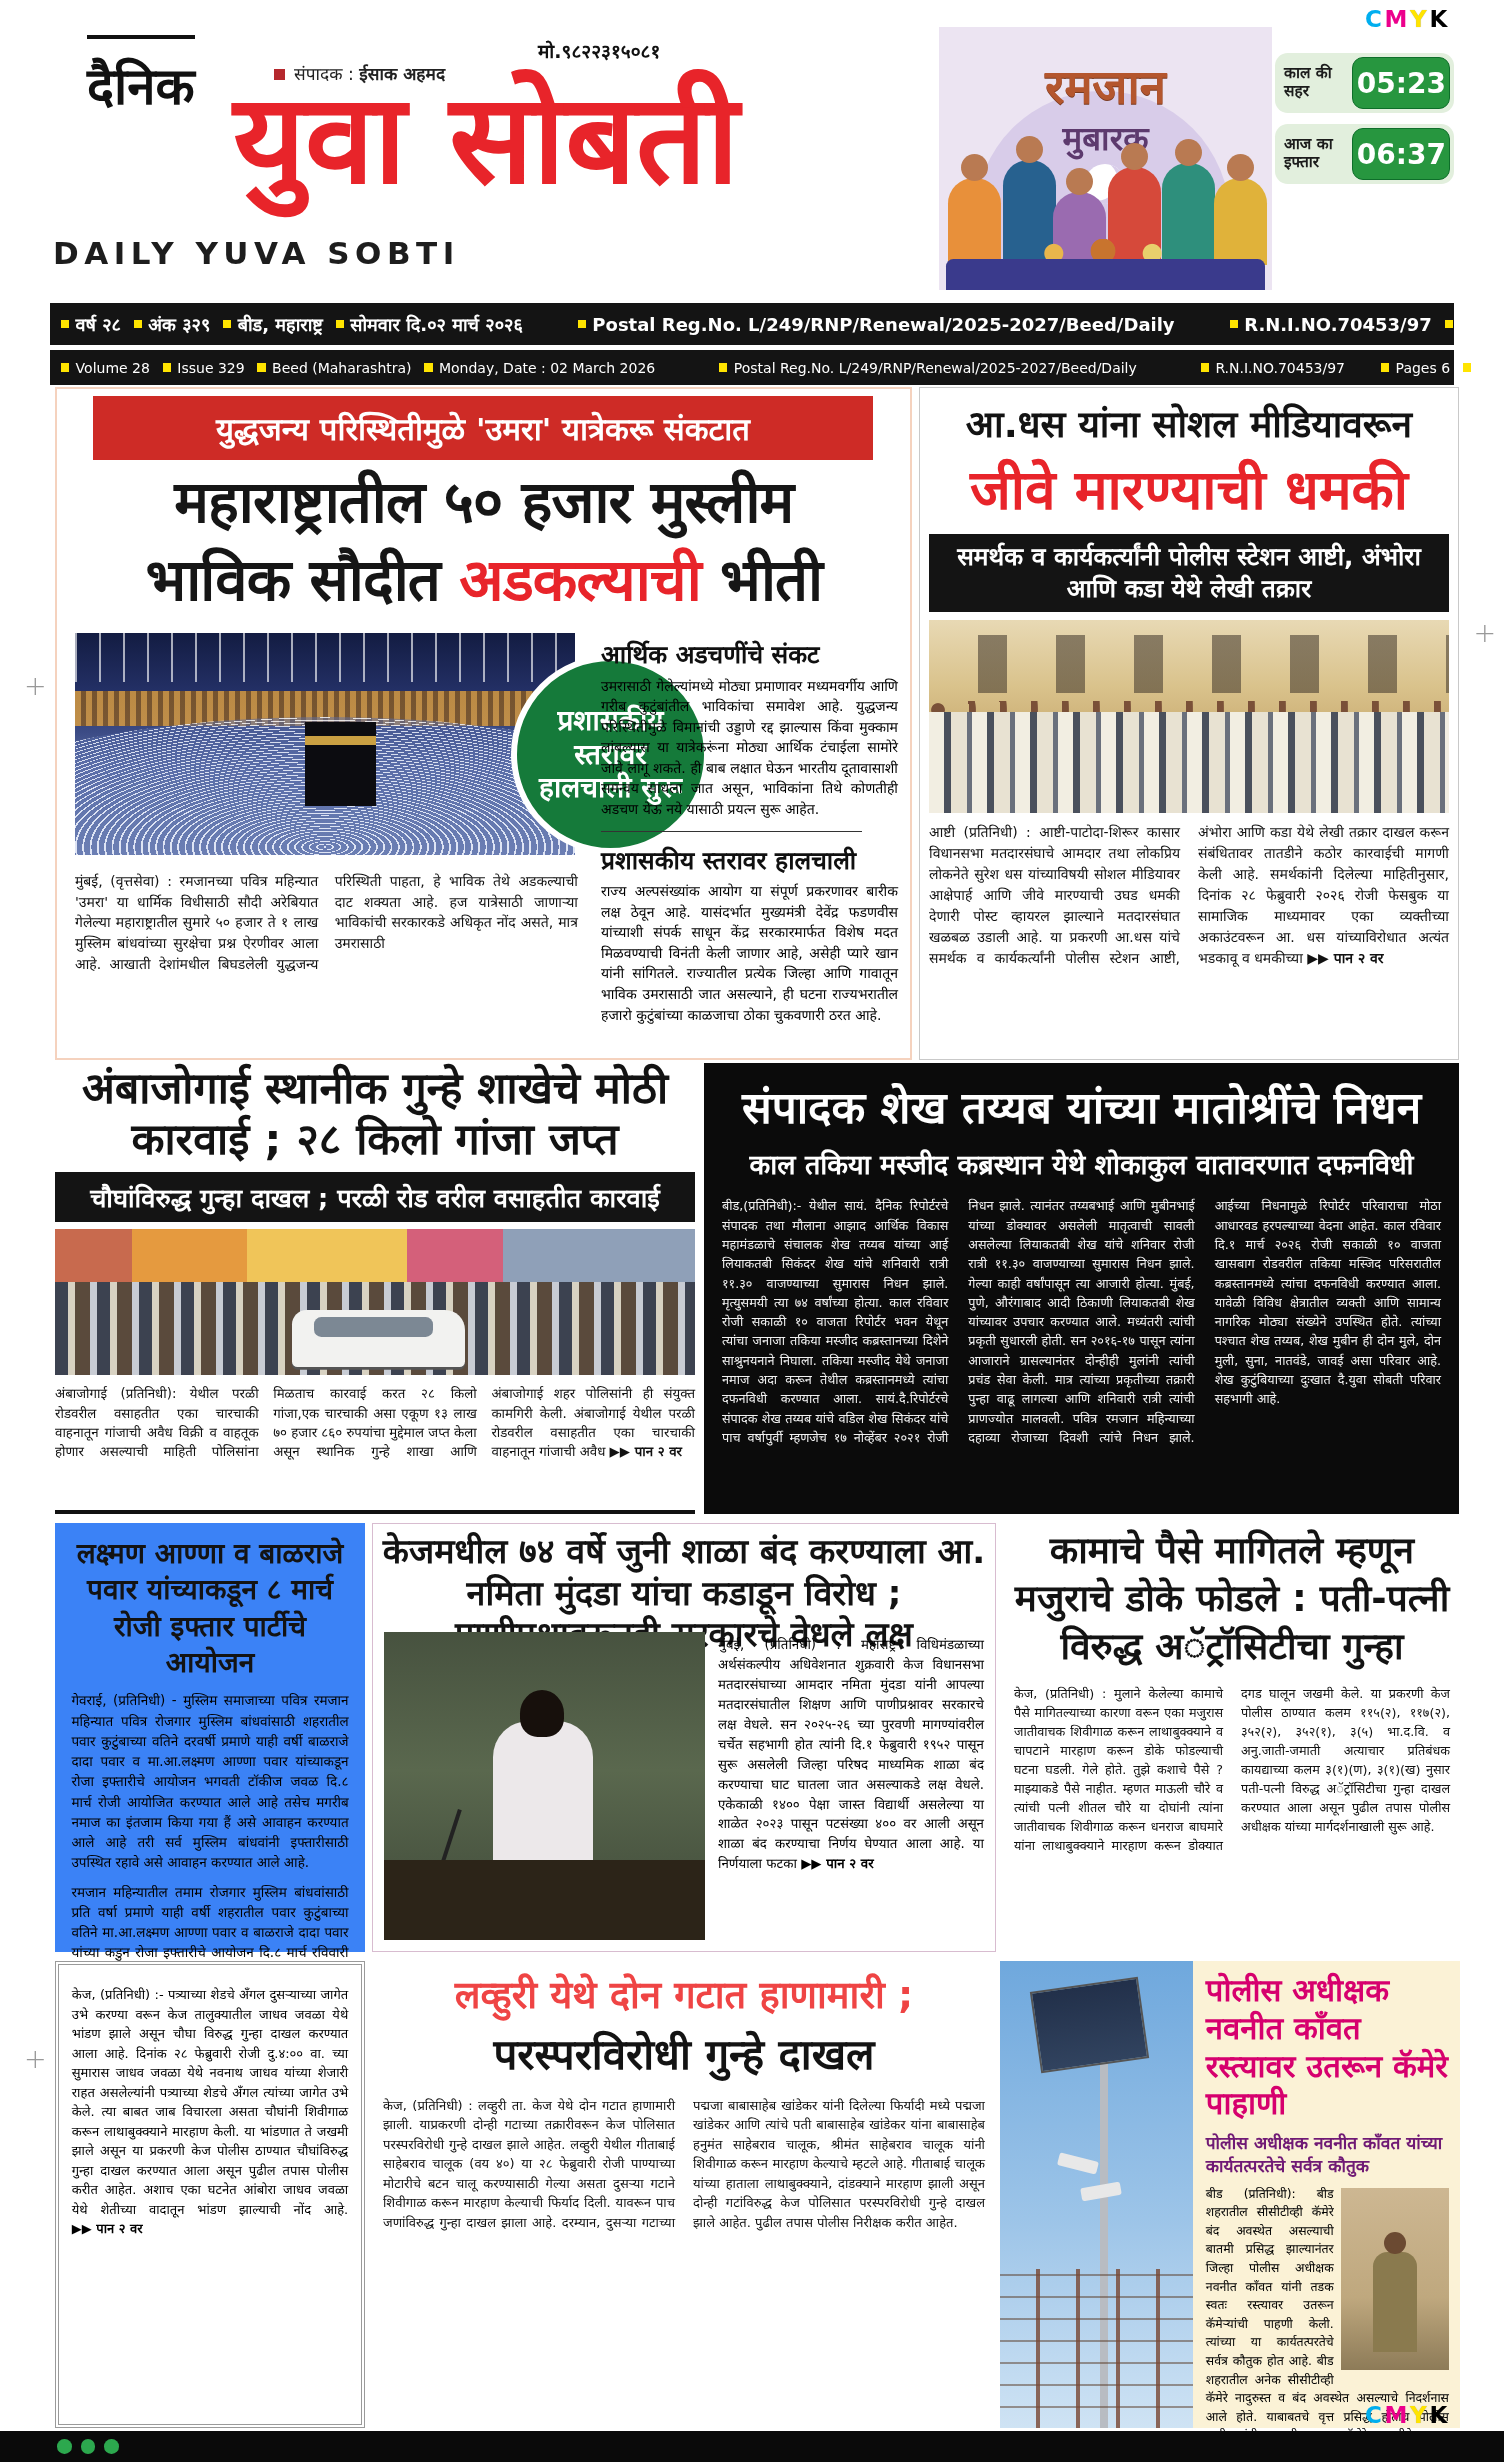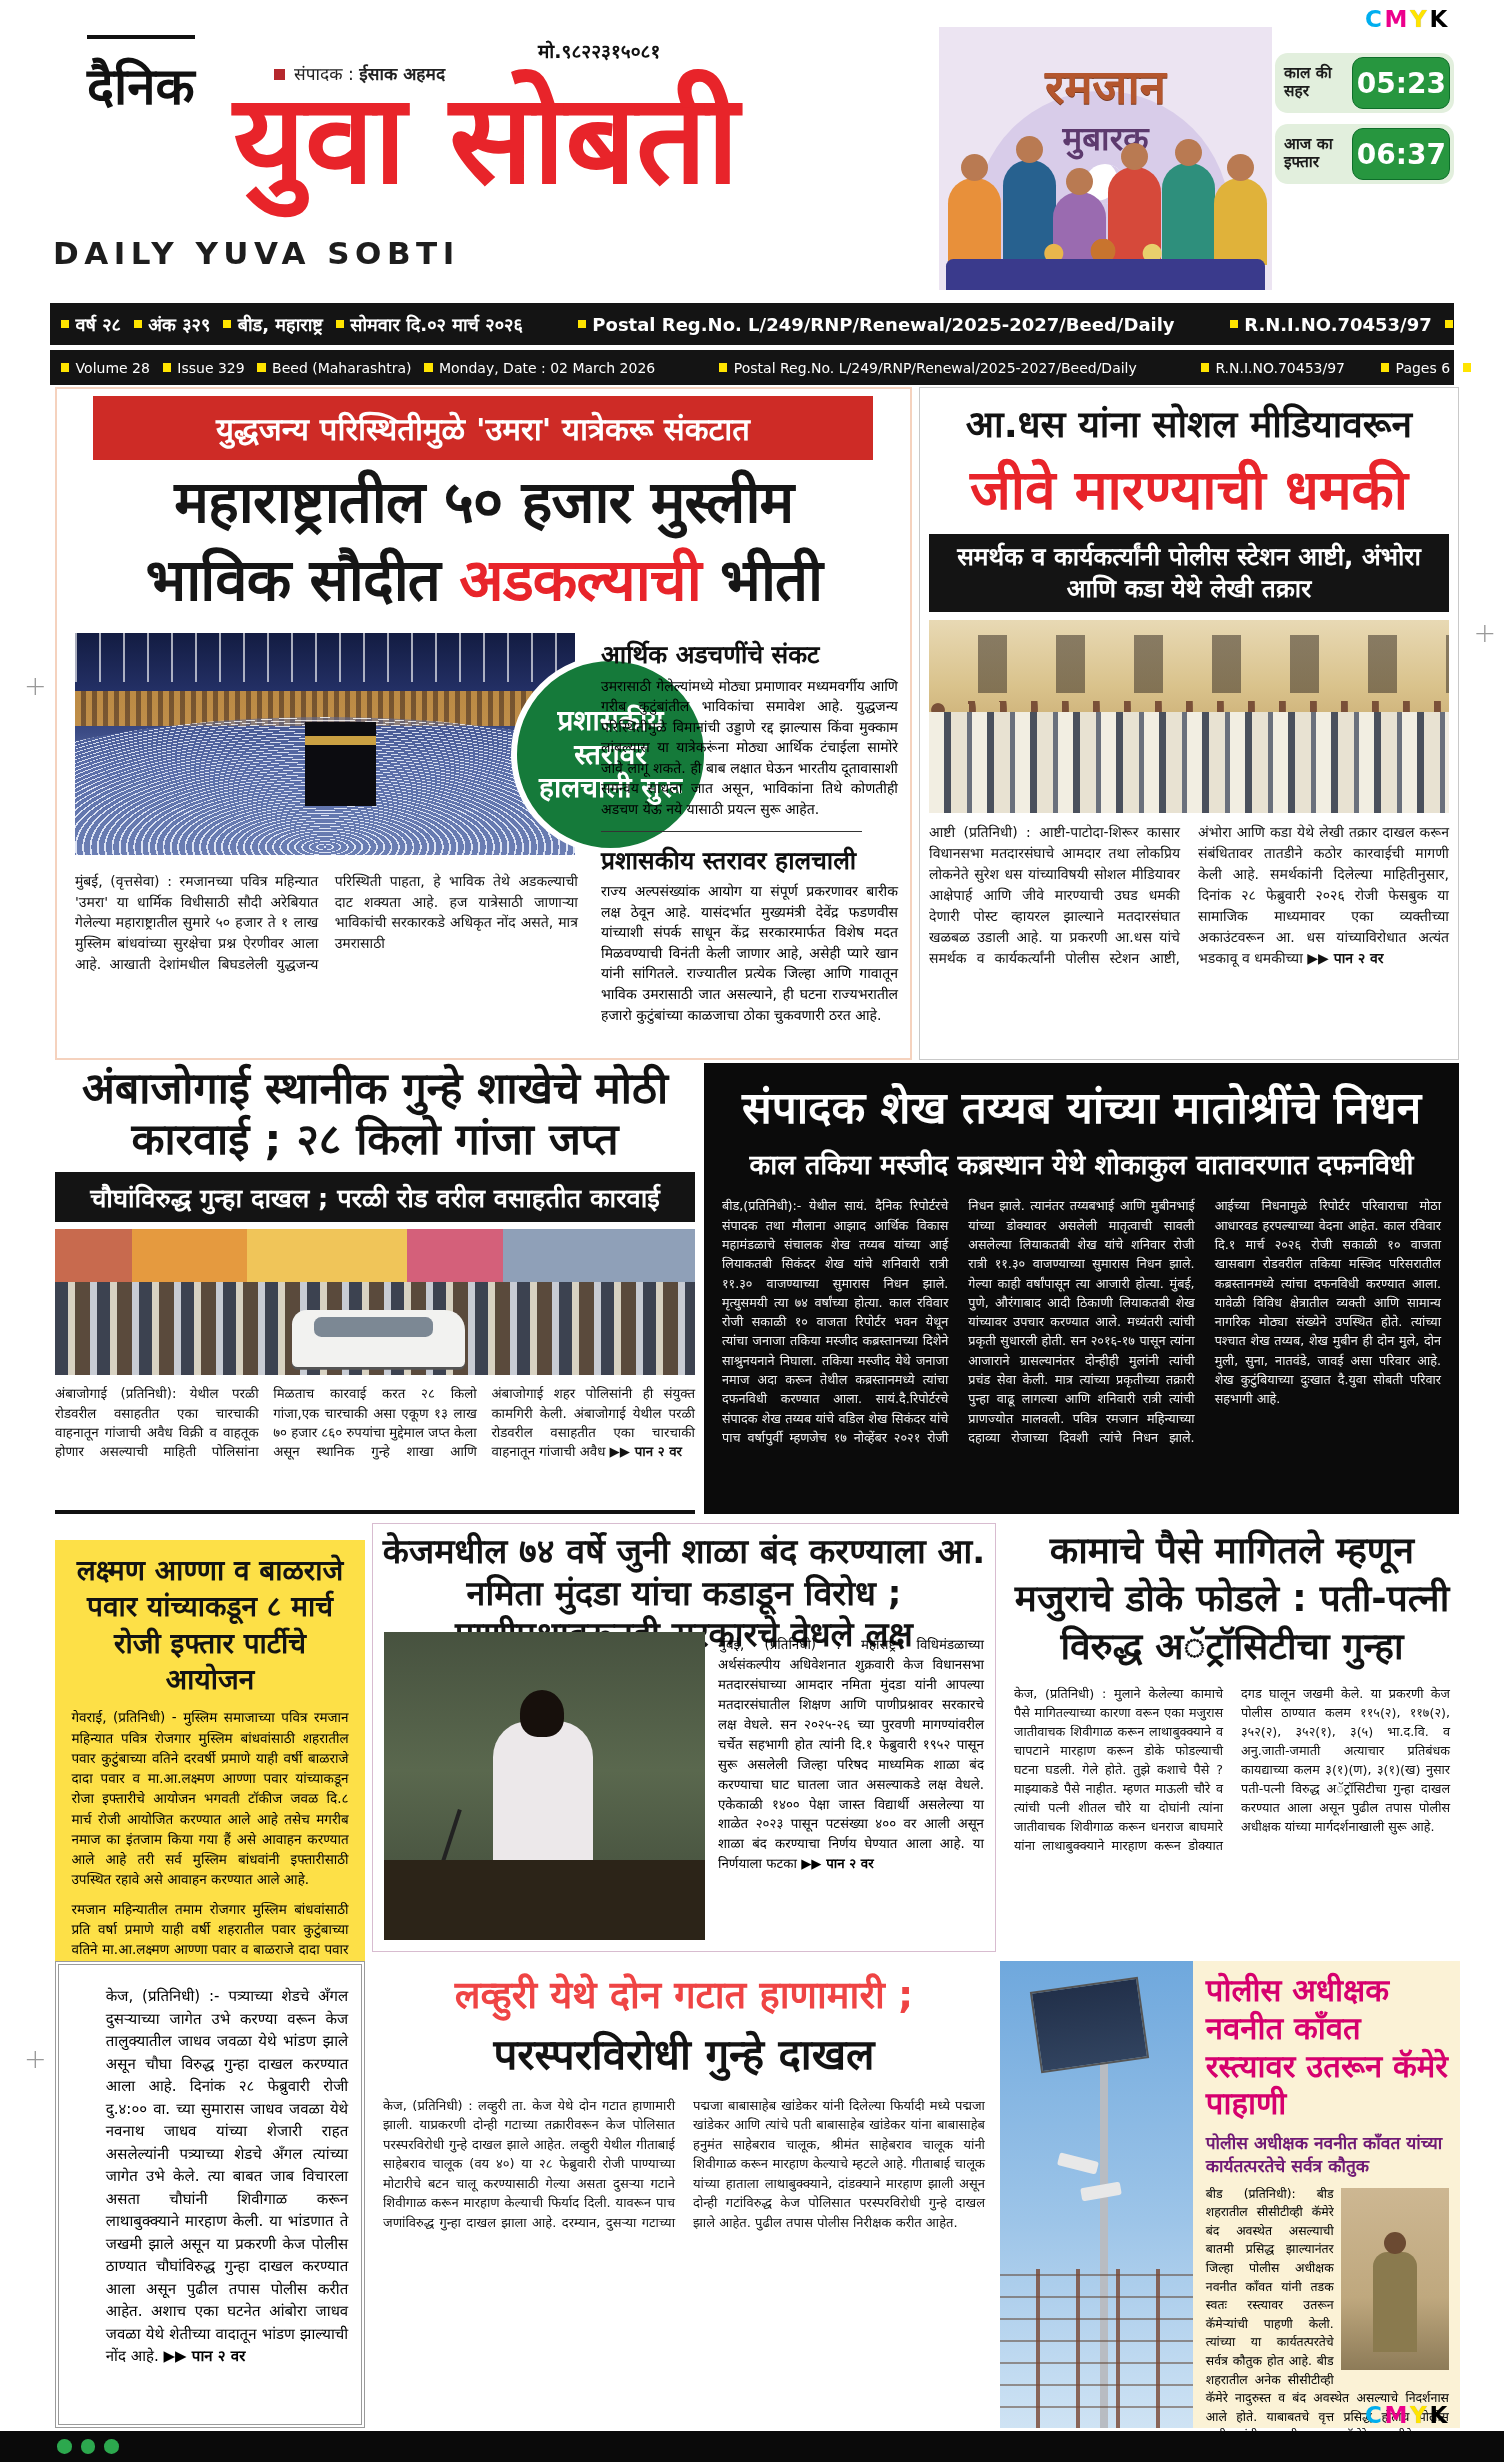--- a/index.html
+++ b/index.html
@@ -86,21 +86,21 @@
   .gp-car::before { content:""; position:absolute; left:22px; top:7.3px; width:119px; height:20px; background:#7c8894; border-radius:7.3px; }
   .ganja-body { column-count:3; column-gap:14.6px; font-size:13.3px; line-height:1.45; margin-top:9px; }
 
   
   .obit { position:absolute; left:704px; top:1063px; width:755px; height:451px; background:#0b0b0b; color:#fff; padding:12.8px 18px; }
   .obit-h { text-align:center; font-size:44px; font-weight:800; }
   .obit-sub { text-align:center; font-size:27px; font-weight:700; margin-top:9px; }
   .obit-body { column-count:3; column-gap:20px; font-size:12.7px; line-height:1.52; margin-top:14.6px; text-align:justify; color:#f2f2f2; }
 
   
-  .iftar { position:absolute; left:55px; top:1523px; width:310px; height:429px; background:#fde047; padding:12.8px 16.4px;margin-top:17px; }
+  .iftar { position:absolute; left:55px; top:1523px; width:310px; height:429px; background:#3b82f6; padding:12.8px 16.4px; }
   .iftar-h { text-align:center; font-size:28px; font-weight:800; line-height:1.3; color:#131313; }
   .iftar-body { font-size:13.5px; line-height:1.5; margin-top:9px; text-align:justify; }
 
   
   .school { position:absolute; left:372px; top:1523px; width:624px; height:429px; border:1.8px solid #d8bcd0; }
   .school-h { text-align:center; font-size:34px; font-weight:800; line-height:1.22; padding:7.3px 9px 0; color:#131313; }
   .school-photo { position:absolute; left:11px; top:108px; width:321px; height:308px; background:linear-gradient(#47523f 0%, #5a684e 45%, #3e4838 100%); overflow:hidden; }
   .sp-desk { position:absolute; bottom:0; width:100%; height:26%; background:#2c2418; }
   .sp-woman { position:absolute; left:34%; bottom:18%; width:100px; height:164px; background:#ece8ea; border-radius:36px 36px 0 0; }
   .sp-woman::before { content:""; position:absolute; left:27px; top:-31px; width:44px; height:47px; border-radius:50% 50% 40% 40%; background:#17100c; }
@@ -108,21 +108,21 @@
   .school-body { position:absolute; left:345px; top:111px; width:266px; font-size:13.3px; line-height:1.5; text-align:justify; }
 
   
   .atro { position:absolute; left:1005px; top:1523px; width:454px; height:429px; padding:3.6px 9px; }
   .atro-h { text-align:center; font-size:37px; font-weight:700; line-height:1.3; color:#131313; }
   .atro-body { column-count:2; column-gap:18px; font-size:12.7px; line-height:1.5; margin-top:12.8px; }
 
   
   .shed { position:absolute; left:55px; top:1961px; width:310px; height:467px; border:4.6px double #9a9a9a; padding:11px 12.8px; background:#fff; }
   .shed-h { text-align:center; font-size:28px; font-weight:800; line-height:1.3; color:#131313; }
-  .shed-body { font-size:15px; line-height:1.5; margin-top:9px; text-align:justify;margin-left:34px; }
+  .shed-body { font-size:13px; line-height:1.5; margin-top:9px; text-align:justify; }
 
   
   .brawl { position:absolute; left:372px; top:1961px; width:624px; height:467px; padding:5.5px 11px; }
   .brawl-h1 { text-align:center; font-size:38px; font-weight:800; color:#ef4444; }
   .brawl-h2 { text-align:center; font-size:42px; font-weight:800; color:#131313; margin-top:5.5px; }
   .brawl-body { column-count:2; column-gap:18px; font-size:13px; line-height:1.5; margin-top:14.6px; }
 
   
   .sp { position:absolute; left:1000px; top:1961px; width:460px; height:467px; display:flex; }
   .cctv { position:relative; width:193px; background:linear-gradient(#6fa8dd 0%, #9cc4e8 55%, #cfe3f4 100%); overflow:hidden; flex:none; }

